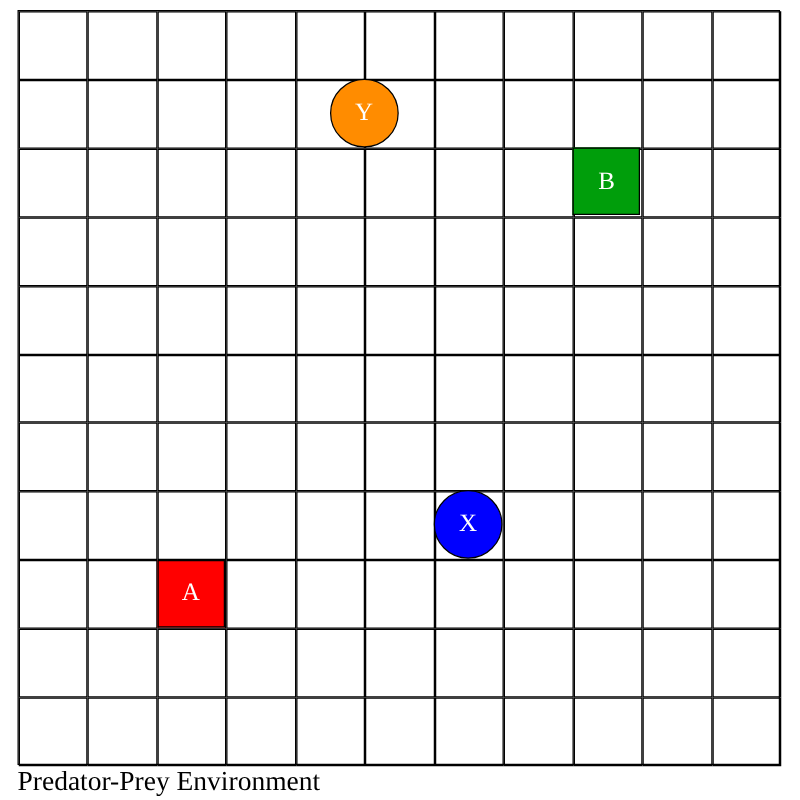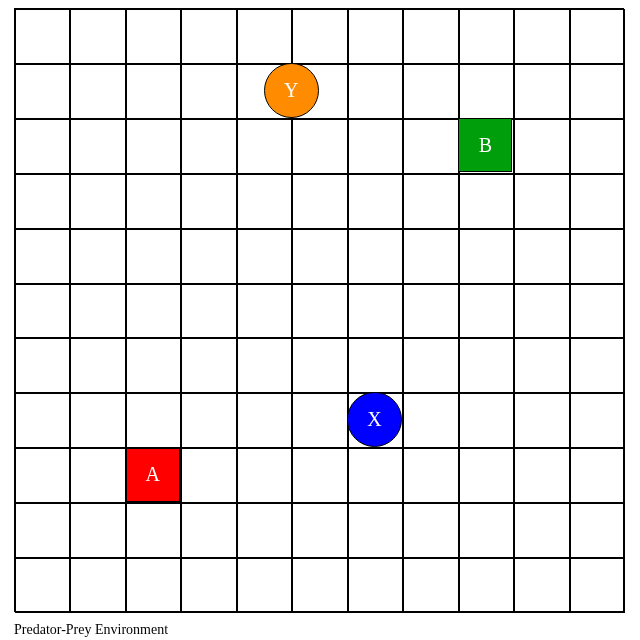--- a/index.html
+++ b/index.html
@@ -191,17 +191,17 @@
         <span>B</span>
       </div>
       <div class="entity-circle" style="left: 347px; top: 392.364px; width: 54.9091px; height: 54.9091px; background: rgb(0, 0, 255); font-size: 20px;">
         <span>X</span>
       </div>
       <div class="entity-circle" style="left: 263.818px; top: 62.9091px; width: 54.9091px; height: 54.9091px; background: rgb(255, 140, 0); font-size: 20px;">
         <span>Y</span>
       </div>
     </div>
 
-  <div class="caption" id="caption" style="left: 14px; bottom: 2px; font-size: 14px;">
+  <div class="caption" id="caption" style="left: 14px; bottom: 2px; font-size: 22px;">
     <span>Predator-Prey Environment</span>
   </div>
 
 </div>
 
 </body></html>

